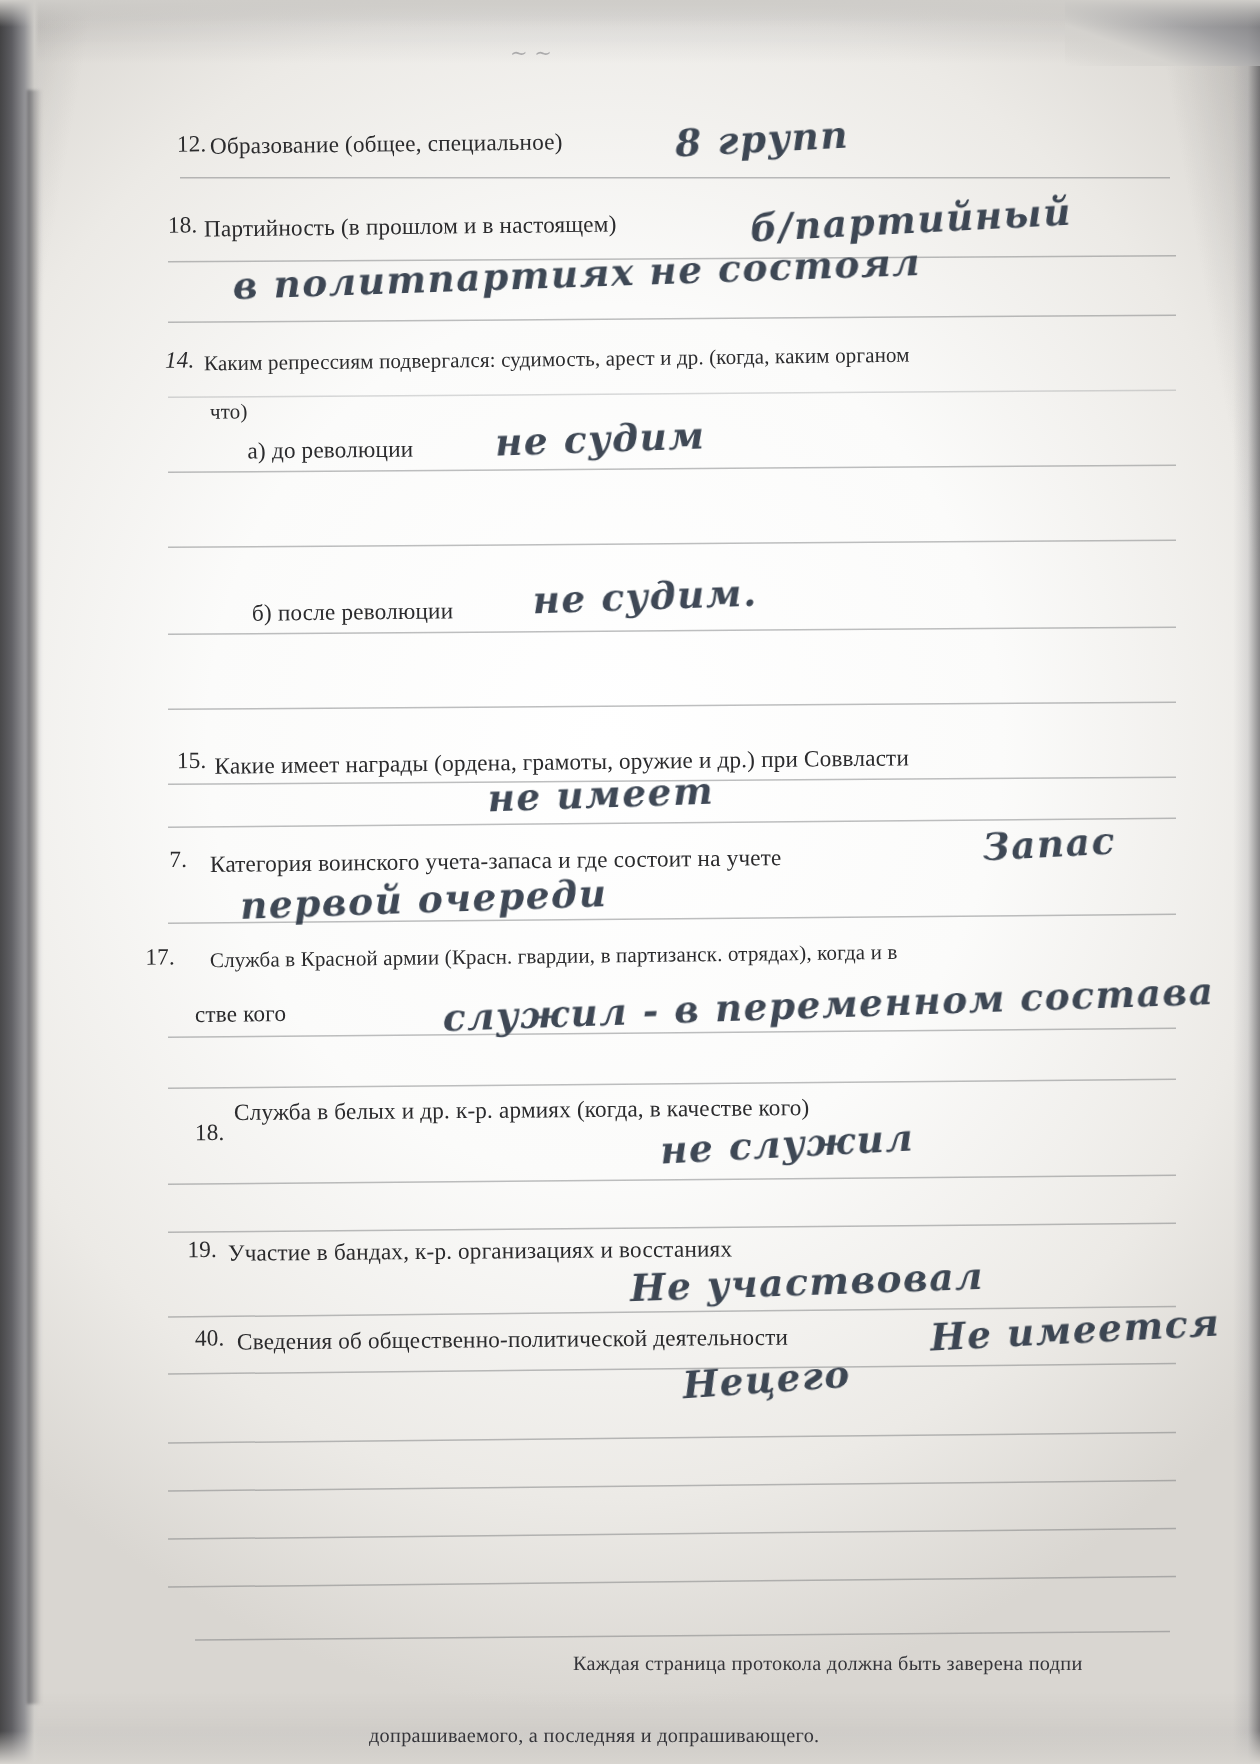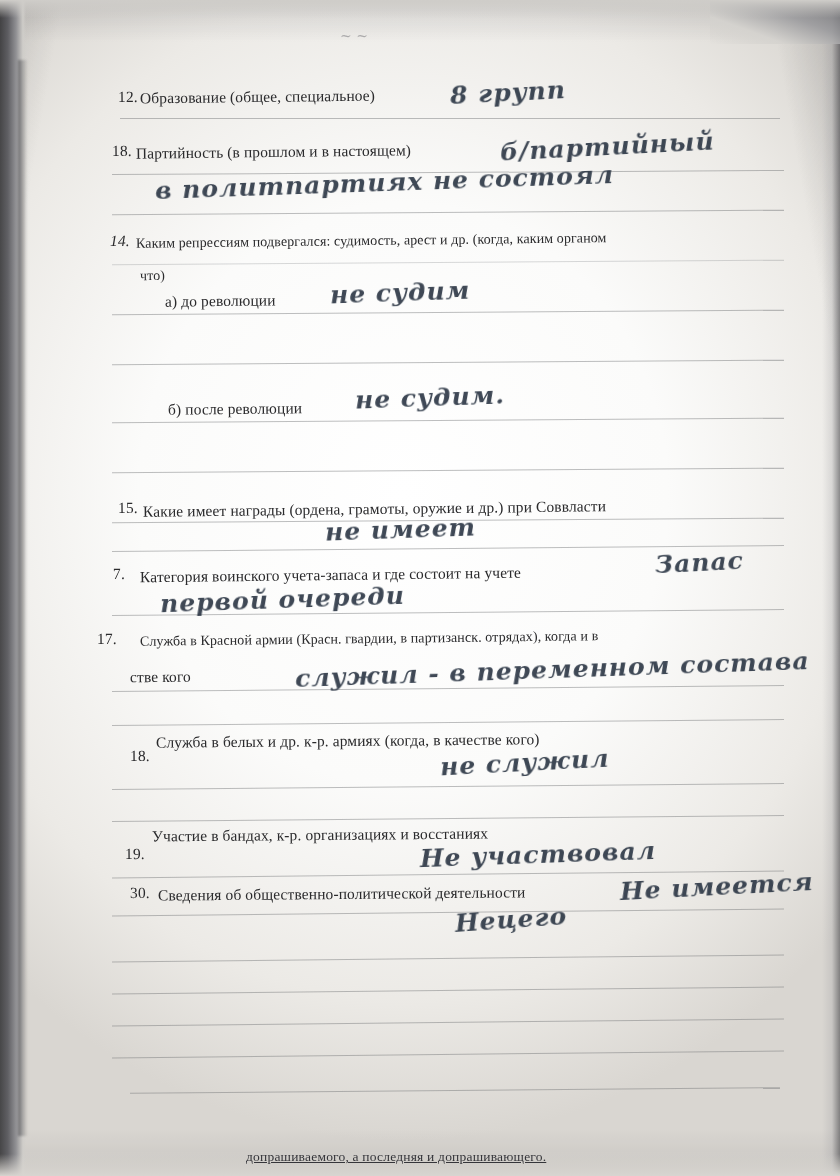--- a/index.html
+++ b/index.html
@@ -190,23 +190,24 @@
 
   <div class="printed skew1" style="left:97px; top:630px;">17.</div>
   <div class="printed skew1 small" style="left:140px; top:631px;">Служба в Красной армии (Красн. гвардии, в партизанск. отрядах), когда и в</div>
   <div class="printed skew1" style="left:130px; top:668px;">стве кого</div>
   <div class="hand h2 blur-soft" style="left:295px; top:655px; transform:rotate(-2deg);">служил - в переменном состава</div>
 
   <div class="printed skew2" style="left:130px; top:731px;margin-top:16px;">18.</div>
   <div class="printed skew2" style="left:156px; top:732px;">Служба в белых и др.  к-р. армиях  (когда, в качестве кого)</div>
   <div class="hand h2 blur-soft" style="left:440px; top:748px; transform:rotate(-3deg);">не служил</div>
 
-  <div class="printed skew2" style="left:125px; top:825px;margin-top:20px;">19.</div>
+  <div class="printed skew2" style="left:125px; top:825px;">19.</div>
   <div class="printed skew2" style="left:152px; top:826px;">Участие в бандах, к-р. организациях и восстаниях</div>
   <div class="hand h2 blur-soft" style="left:420px; top:840px; transform:rotate(-2deg);">Не участвовал</div>
 
-  <div class="printed skew2" style="left:130px; top:884px;">30.</div>
+  <div class="printed skew2" style="left:130px; top:884px;">40.</div>
   <div class="printed skew2" style="left:158px; top:885px;">Сведения об общественно-политической деятельности</div>
   <div class="hand h2 blur-soft" style="left:620px; top:872px; transform:rotate(-3deg);">Не имеется</div>
   <div class="hand h2 blur-soft" style="left:455px; top:905px; transform:rotate(-4deg);">Нецего</div>
 
-  <div class="printed note" style="left:246px; top:1148px; width:560px;text-decoration:underline;">допрашиваемого, а последняя и допрашивающего.</div>
+  <div class="printed note" style="left:382px; top:1100px; width:440px;">Каждая страница протокола должна быть заверена  подпи</div>
+  <div class="printed note" style="left:246px; top:1148px; width:560px;">допрашиваемого, а последняя и допрашивающего.</div>
 </div>
 
 </body></html>

